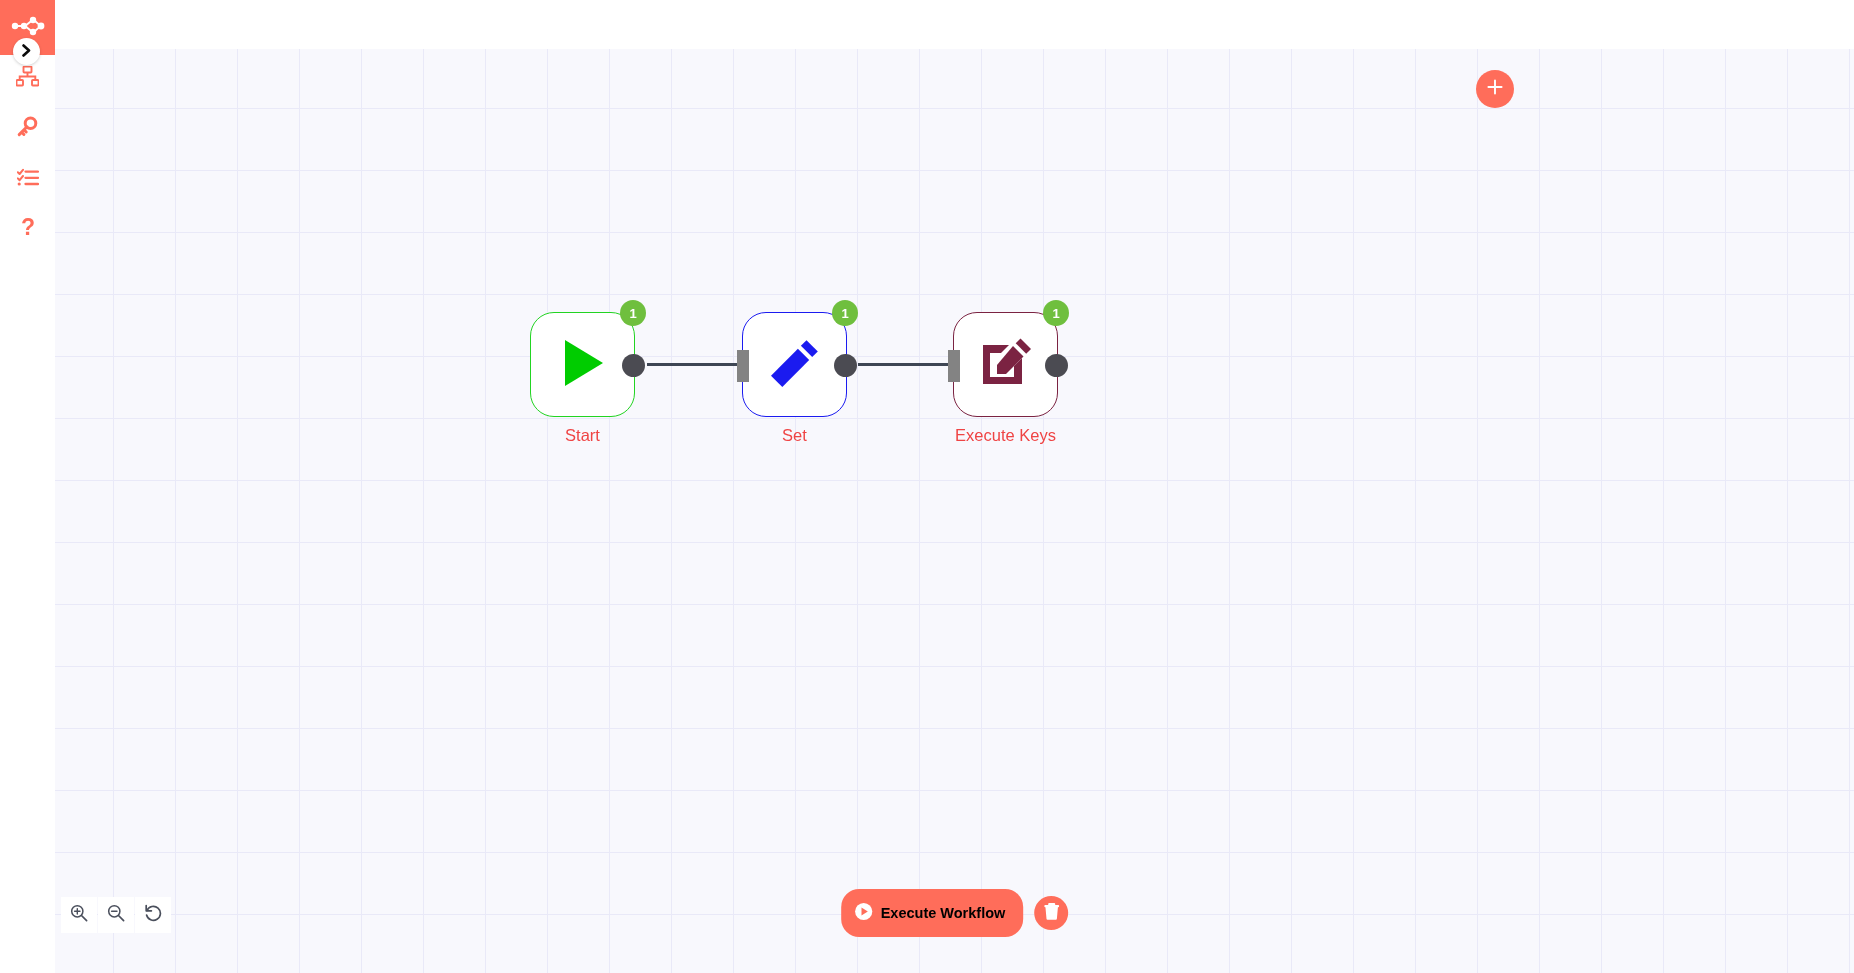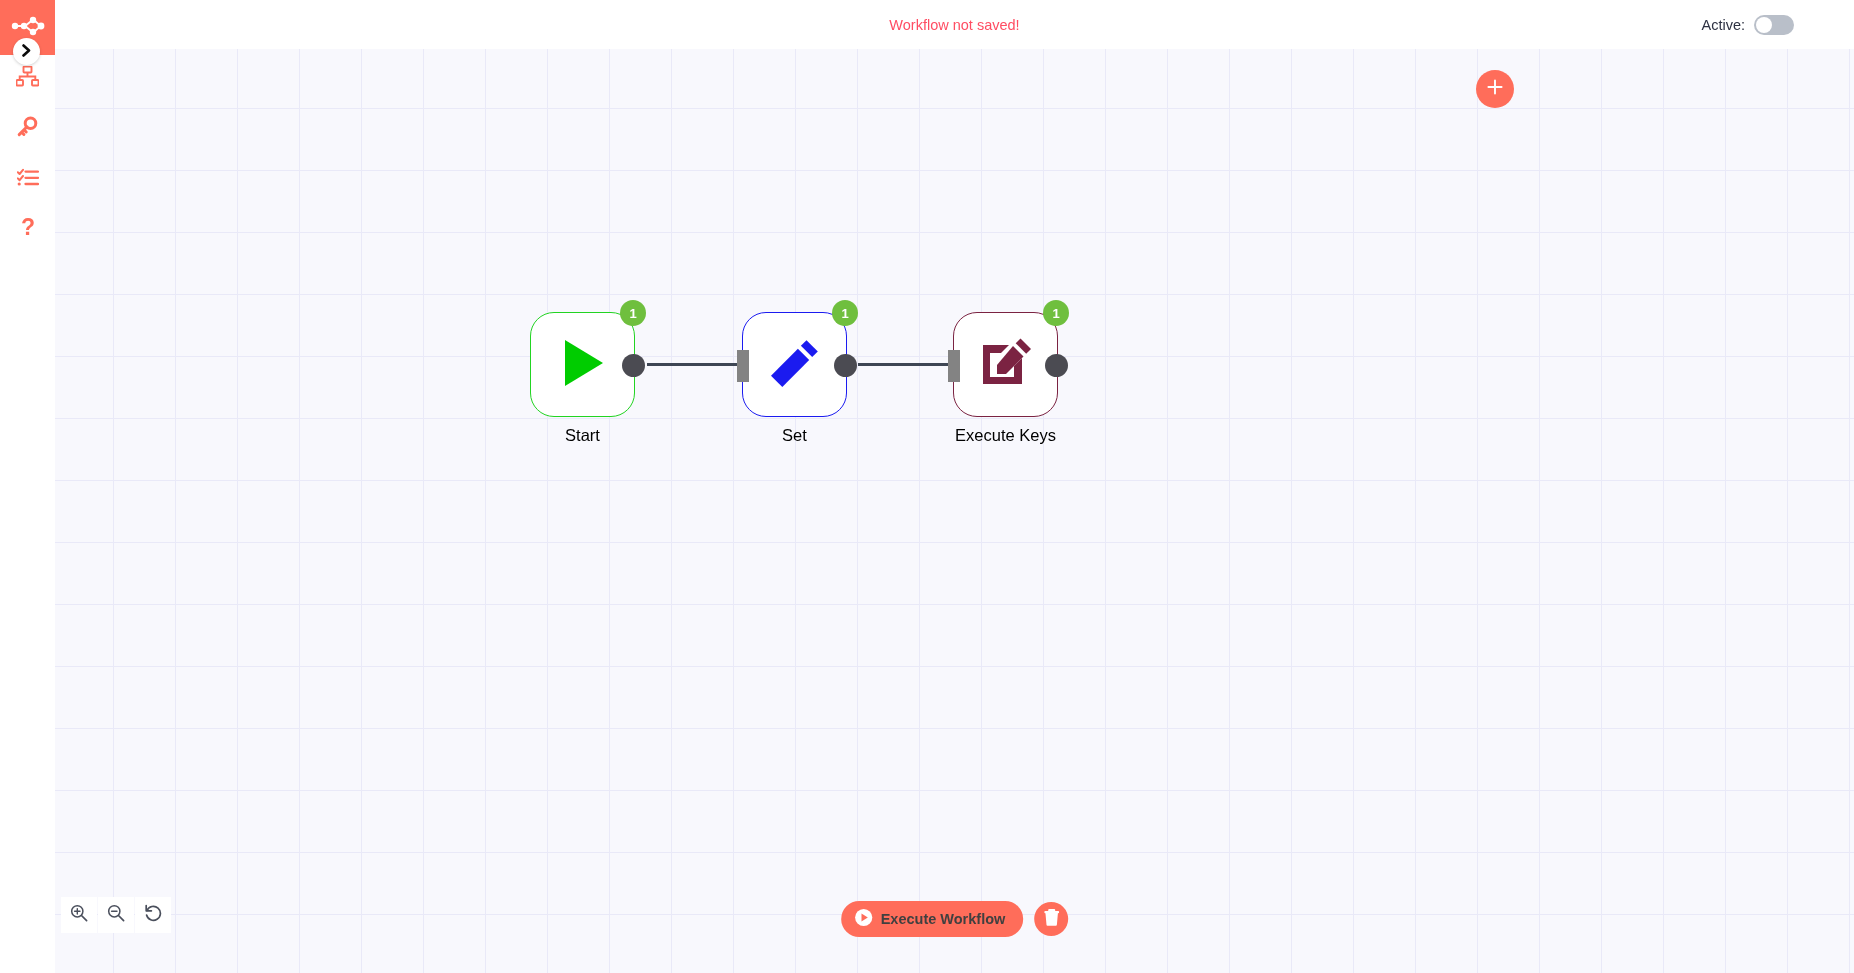--- a/index.html
+++ b/index.html
@@ -100,21 +100,21 @@
   .badge {
     position: absolute; top: -13px; right: -12px;
     width: 26px; height: 26px; border-radius: 50%;
     background: #6fbf3e; color: #fff;
     font-size: 13px; font-weight: bold;
     display: flex; align-items: center; justify-content: center;
   }
   .node-label {
     position: absolute; top: 113px; left: 50%;
     transform: translateX(-50%); white-space: nowrap;
-    font-size: 16.5px; color: #000000;
+    font-size: 16.5px; color: #ef4444;
   }
   .port-out {
     position: absolute; width: 23px; height: 23px; border-radius: 50%;
     background: #4b4b52; top: 41px; right: -11px; cursor: pointer;
   }
   .port-in {
     position: absolute; width: 12px; height: 32px;
     background: #838383; top: 37px; left: -6px; cursor: pointer;
   }
   .conn {
@@ -129,22 +129,22 @@
   .zc-btn {
     width: 36px; height: 36px; background: #ffffff;
     display: flex; align-items: center; justify-content: center;
     cursor: pointer;
   }
   #run-bar {
     position: absolute; left: 50%; transform: translateX(-50%);
     bottom: 36px; display: flex; align-items: center; gap: 11px;
   }
   #execute-btn {
-    height: 36px; border-radius: 18px; background: #ff6d5a;
-    color: #404040; font-size: 14.5px; font-weight: bold;
+    height: 48px; border-radius: 18px; background: #ff6d5a;
+    color: #000000; font-size: 14.5px; font-weight: bold;
     display: flex; align-items: center; gap: 8px;
     padding: 0 18px 0 13px; cursor: pointer; border: none;
   }
   #delete-btn {
     width: 34px; height: 34px; border-radius: 50%;
     background: #ff6d5a; color: #fff;
     display: flex; align-items: center; justify-content: center;
     cursor: pointer;
   }
 </style>
@@ -210,27 +210,20 @@
 
     <div class="side-item" style="top:202px">
       <span>
         <svg width="16" height="24" viewBox="0 0 16 24">
           <text x="8" y="19" font-family="Liberation Sans, sans-serif" font-size="23" font-weight="bold" fill="#ff6d5a" text-anchor="middle">?</text>
         </svg>
       </span>
     </div>
   </div>
 
-  <div id="header">
-    <div id="not-saved">Workflow not saved!</div>
-    <div id="active-wrap">
-      <span id="active-label">Active:</span>
-      <div id="active-toggle"></div>
-    </div>
-  </div>
 
   <div id="canvas">
 
     <div id="add-node-btn">
       <span>
         <svg width="20" height="20" viewBox="0 0 20 20">
           <path d="M10 3.4v13.2M3.4 10h13.2" stroke="#fff" stroke-width="1.9" stroke-linecap="round"></path>
         </svg>
       </span>
     </div>

